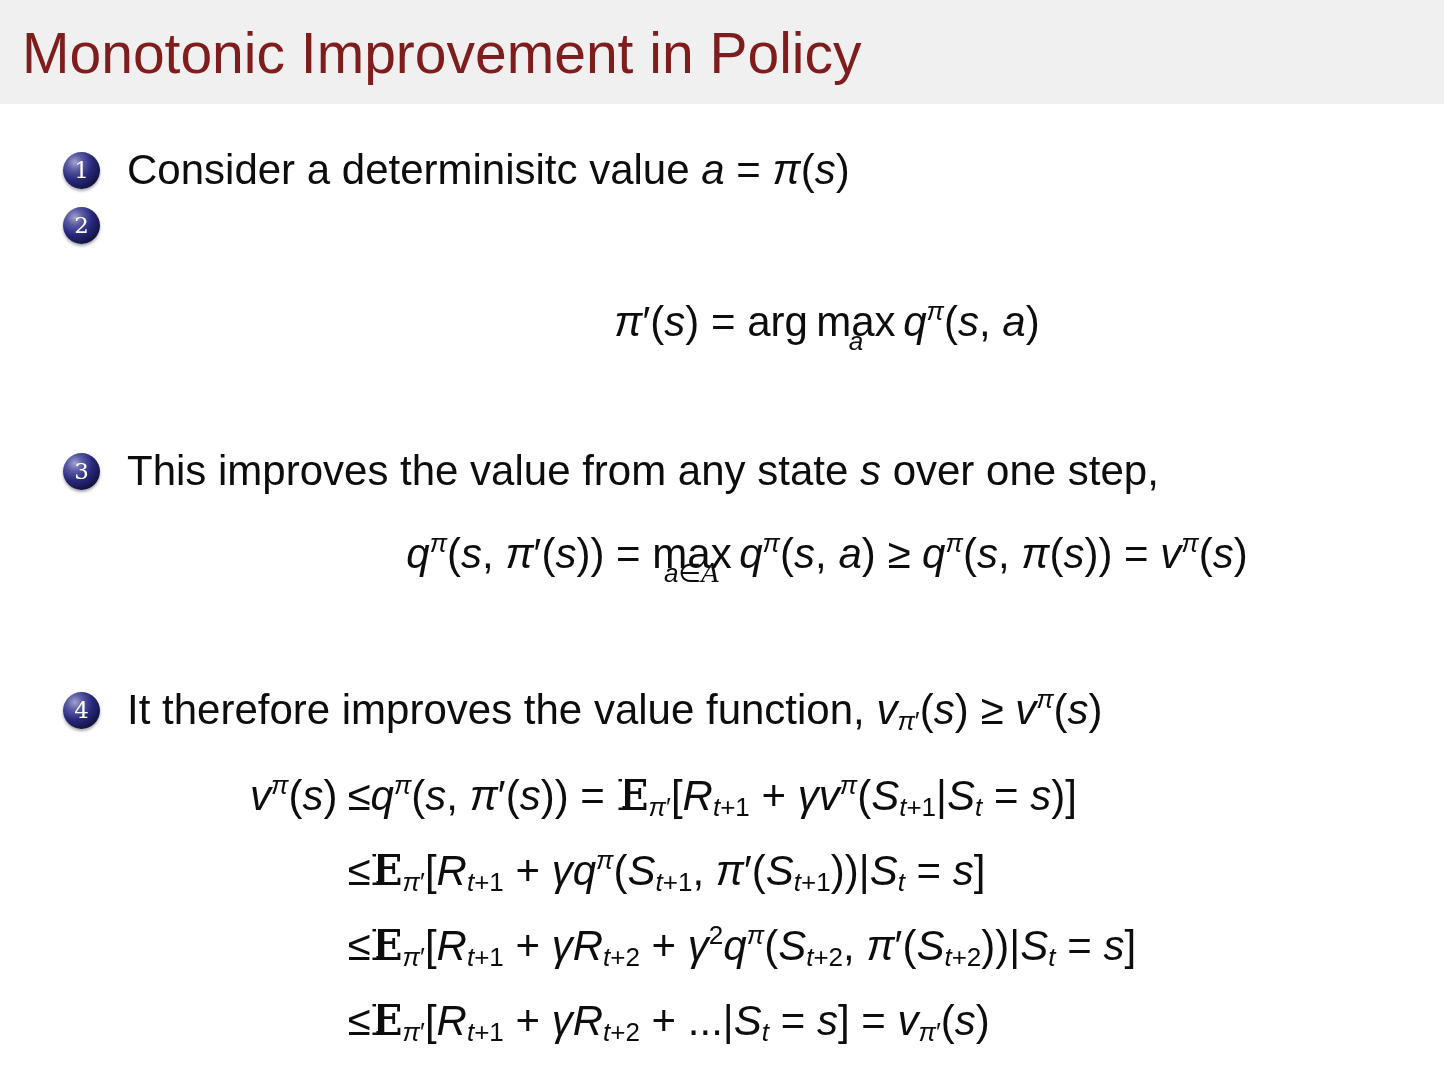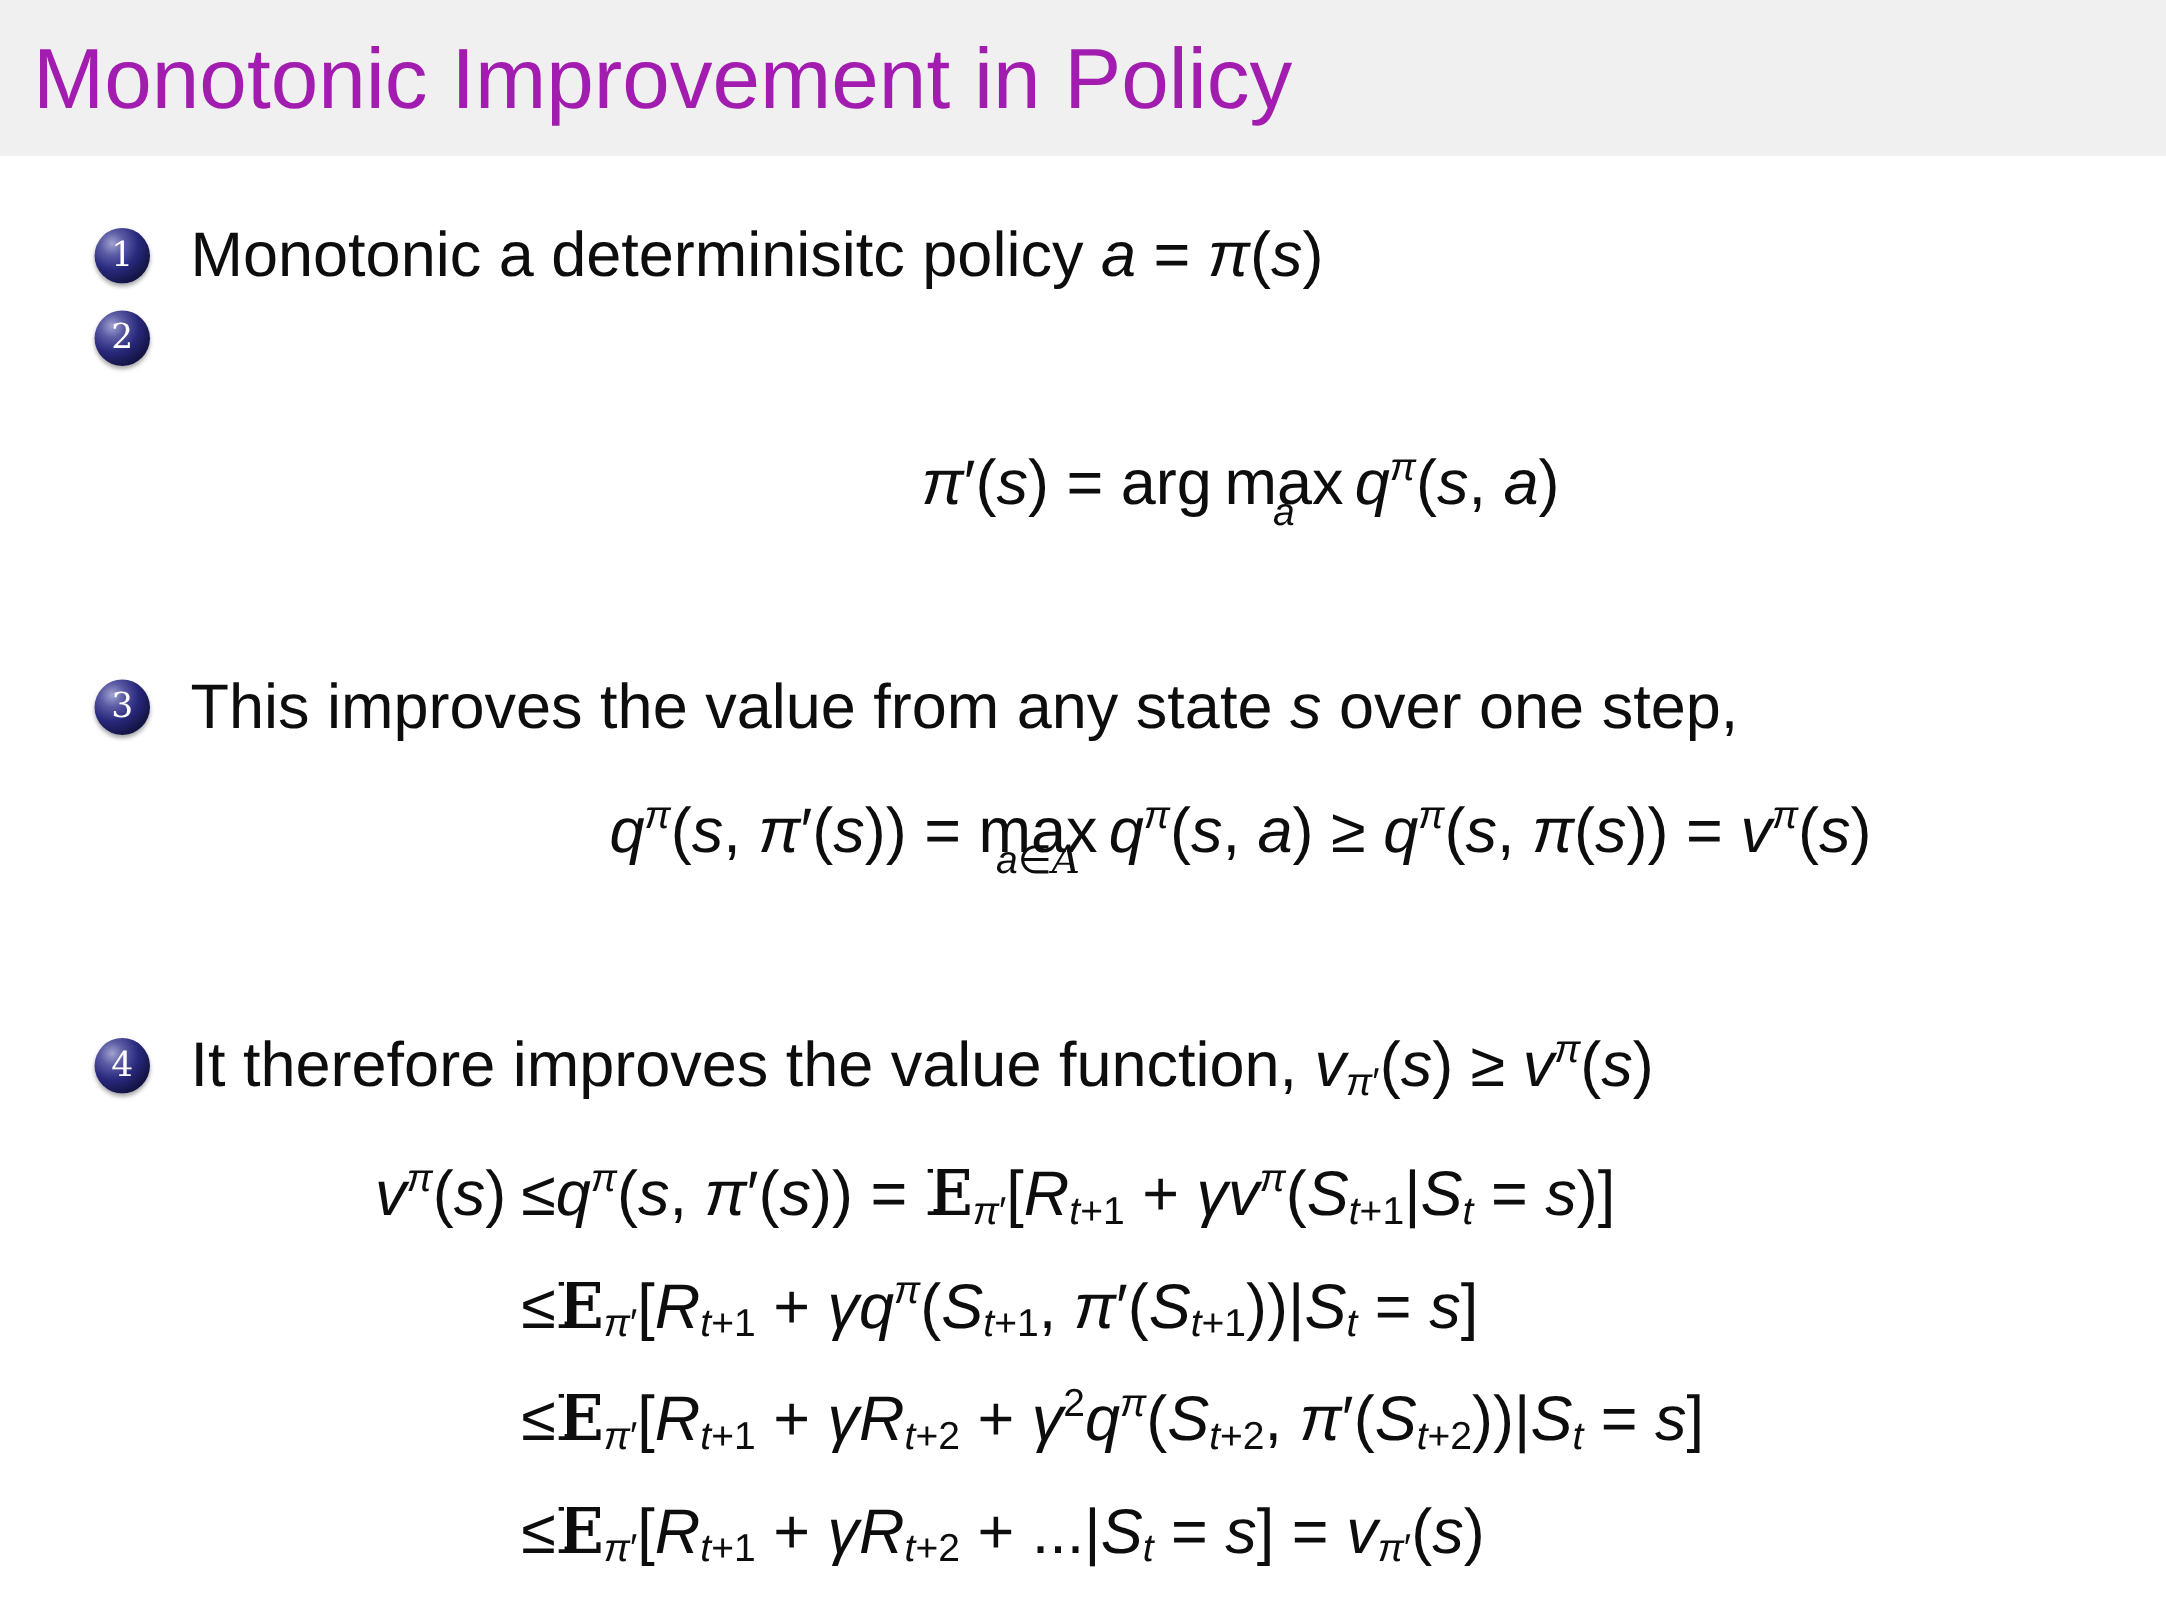--- a/index.html
+++ b/index.html
@@ -10,21 +10,21 @@
     color:#0d0d0d;
     font-family:"Liberation Sans","DejaVu Sans",sans-serif;
     overflow:hidden;
   }
   .title-band{
     position:absolute;left:0;top:0;width:1444px;height:104px;
     background:#f0f0f1;
   }
   .slide-title{
     position:absolute;left:22px;top:0;height:104px;
-    line-height:106px;font-size:57px;color:#a21caf;
+    line-height:106px;font-size:57px;color:#7f1d1d;
     white-space:nowrap;
   }
   .item{
     position:absolute;display:flex;align-items:center;
     font-size:42px;line-height:50px;white-space:nowrap;
   }
   .badge{
     flex:none;width:37px;height:37px;border-radius:50%;
     margin-left:63px;margin-right:27px;
     background:radial-gradient(circle at 32% 28%, #a2a2d0 0%, #5a5aa4 22%, #28287c 48%, #12123f 78%, #0a0a28 100%);
@@ -69,21 +69,21 @@
 <div id="slide">
 
   <div class="title-band">
     <div class="slide-title">Monotonic Improvement in Policy</div>
   </div>
 
   <div>
 
     <div class="item" style="top:145px;">
       <div class="badge">1</div>
-      <div><span class="mr">Monotonic a determinisitc policy </span><span class="mi">a</span><span class="mr"> = </span><span class="mi">π</span><span class="mr">(</span><span class="mi">s</span><span class="mr">)</span></div>
+      <div><span class="mr">Consider a determinisitc value </span><span class="mi">a</span><span class="mr"> = </span><span class="mi">π</span><span class="mr">(</span><span class="mi">s</span><span class="mr">)</span></div>
     </div>
 
     <div class="item" style="top:207px;">
       <div class="badge">2</div>
     </div>
 
     <div class="item" style="top:446px;">
       <div class="badge">3</div>
       <div><span class="mr">This improves the value from any state </span><span class="mi">s</span><span class="mr"> over one step,</span></div>
     </div>

